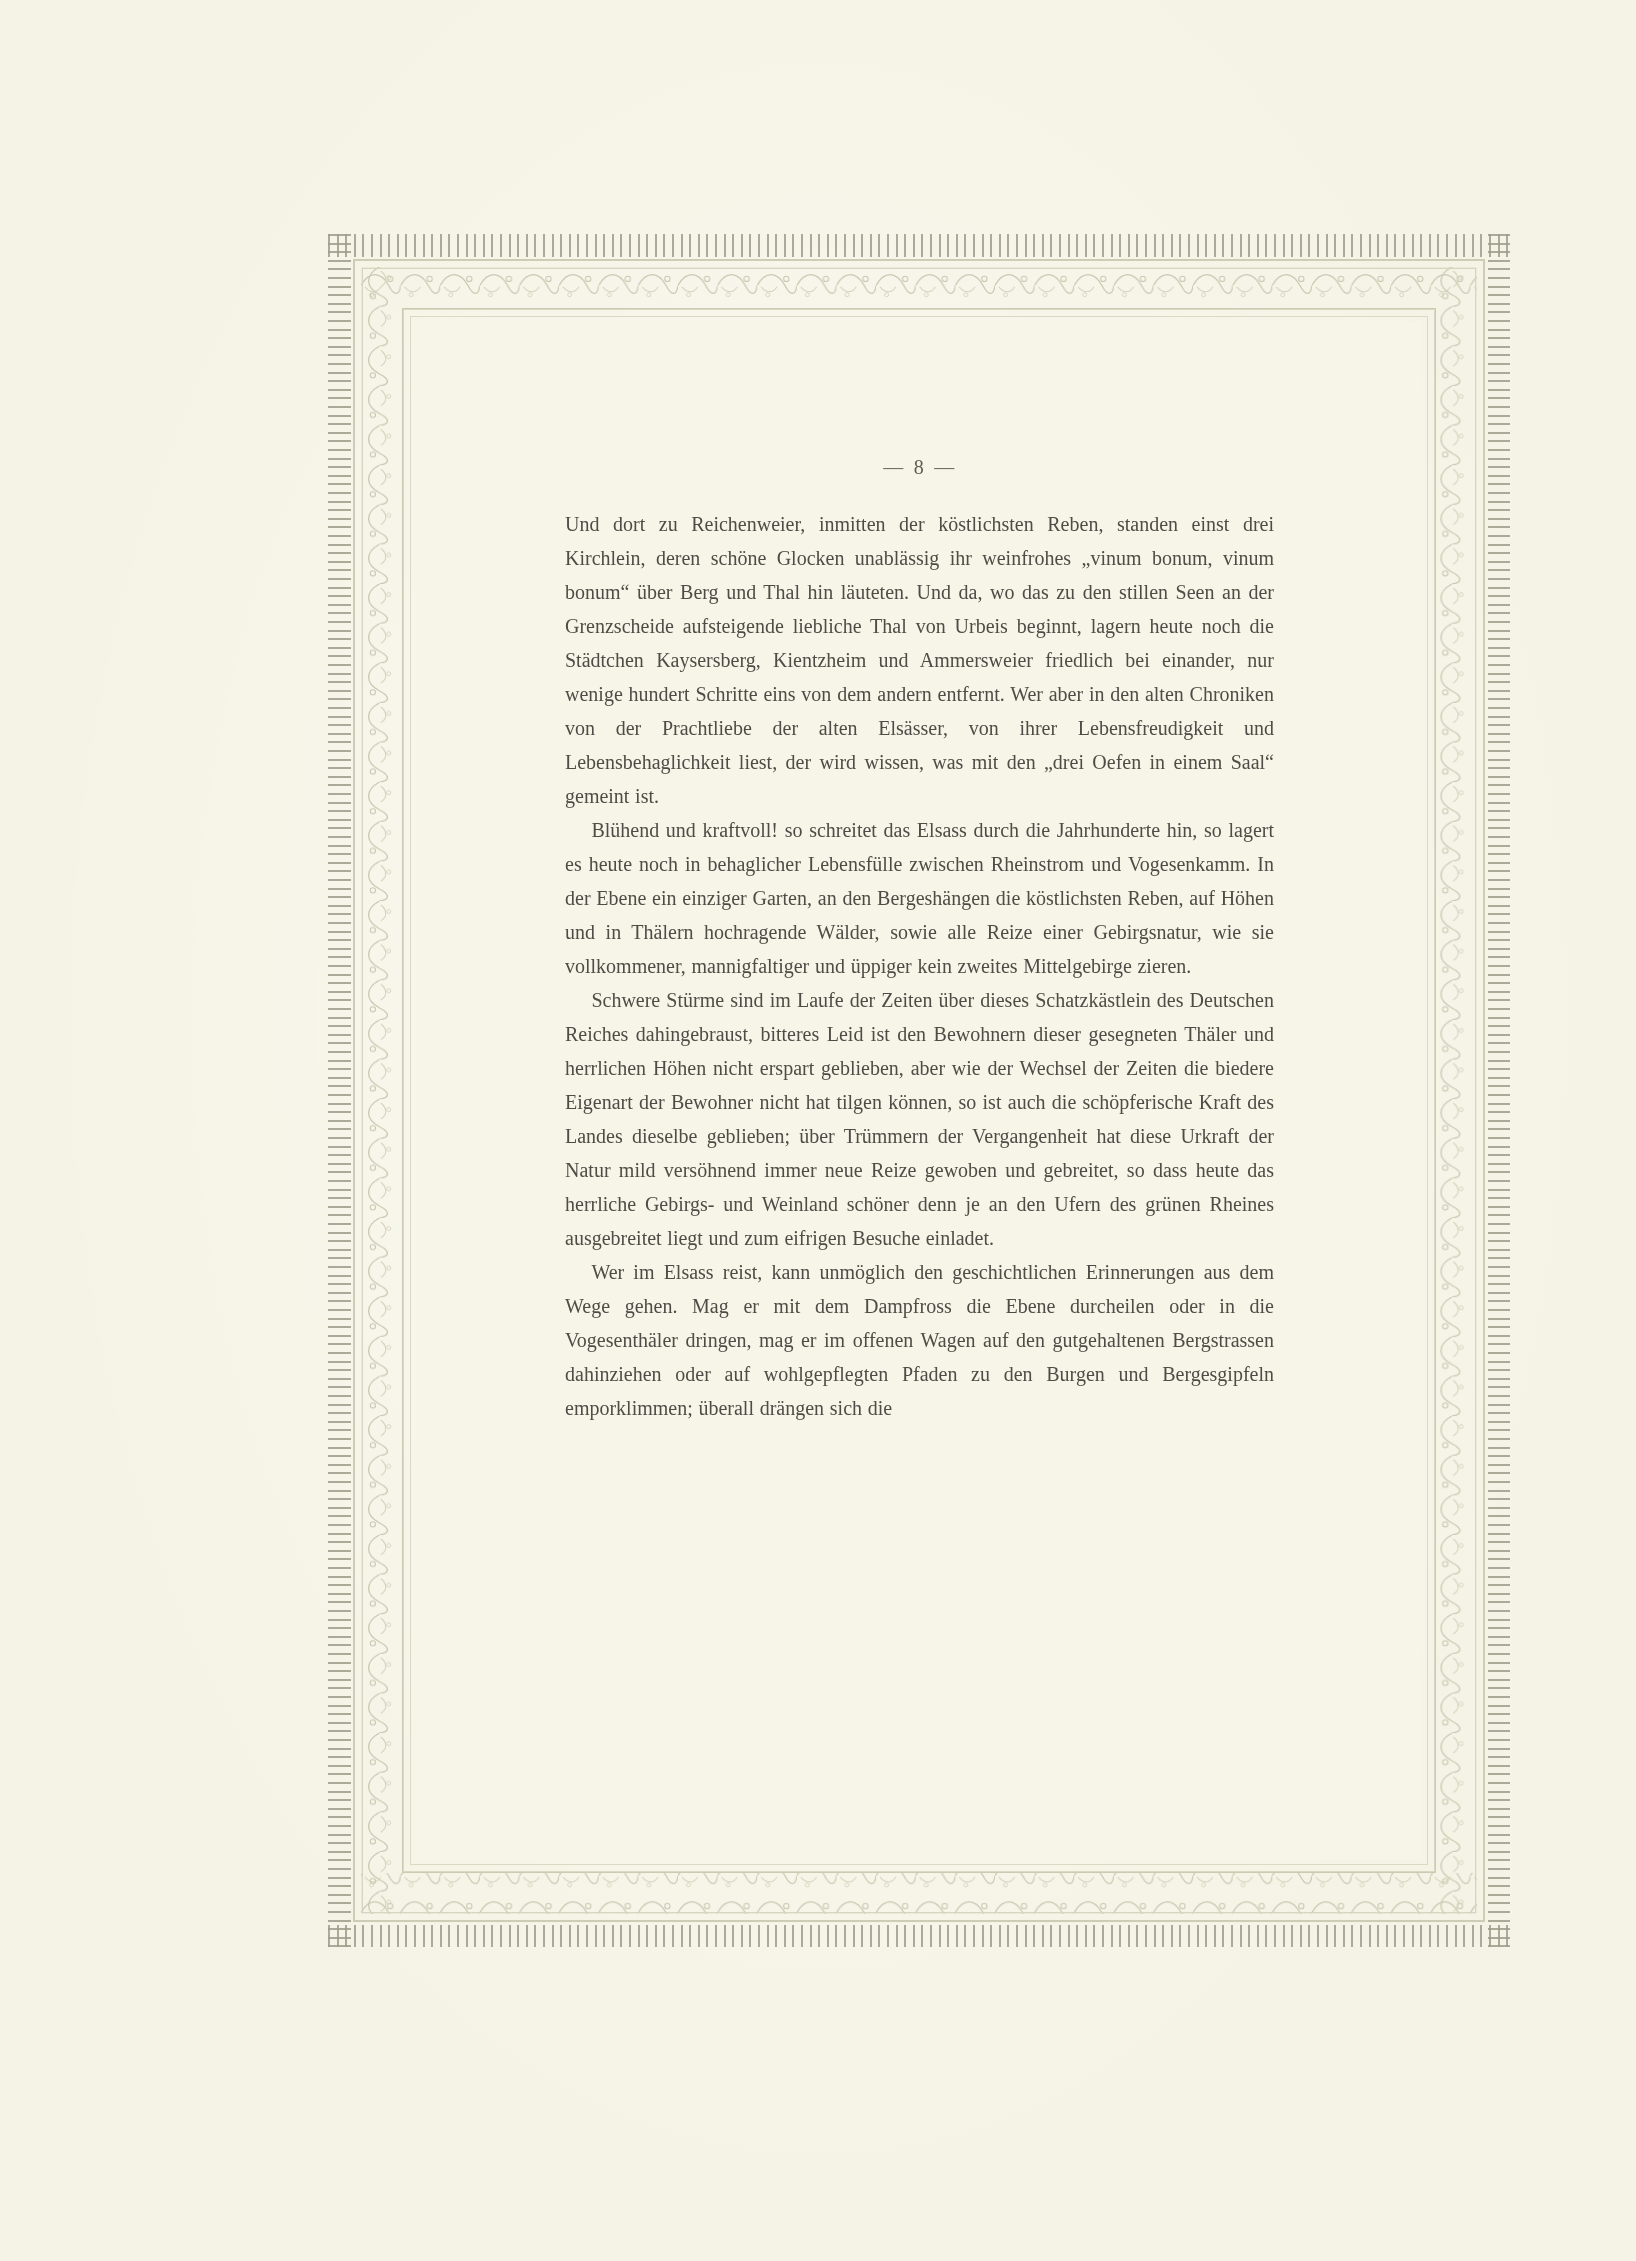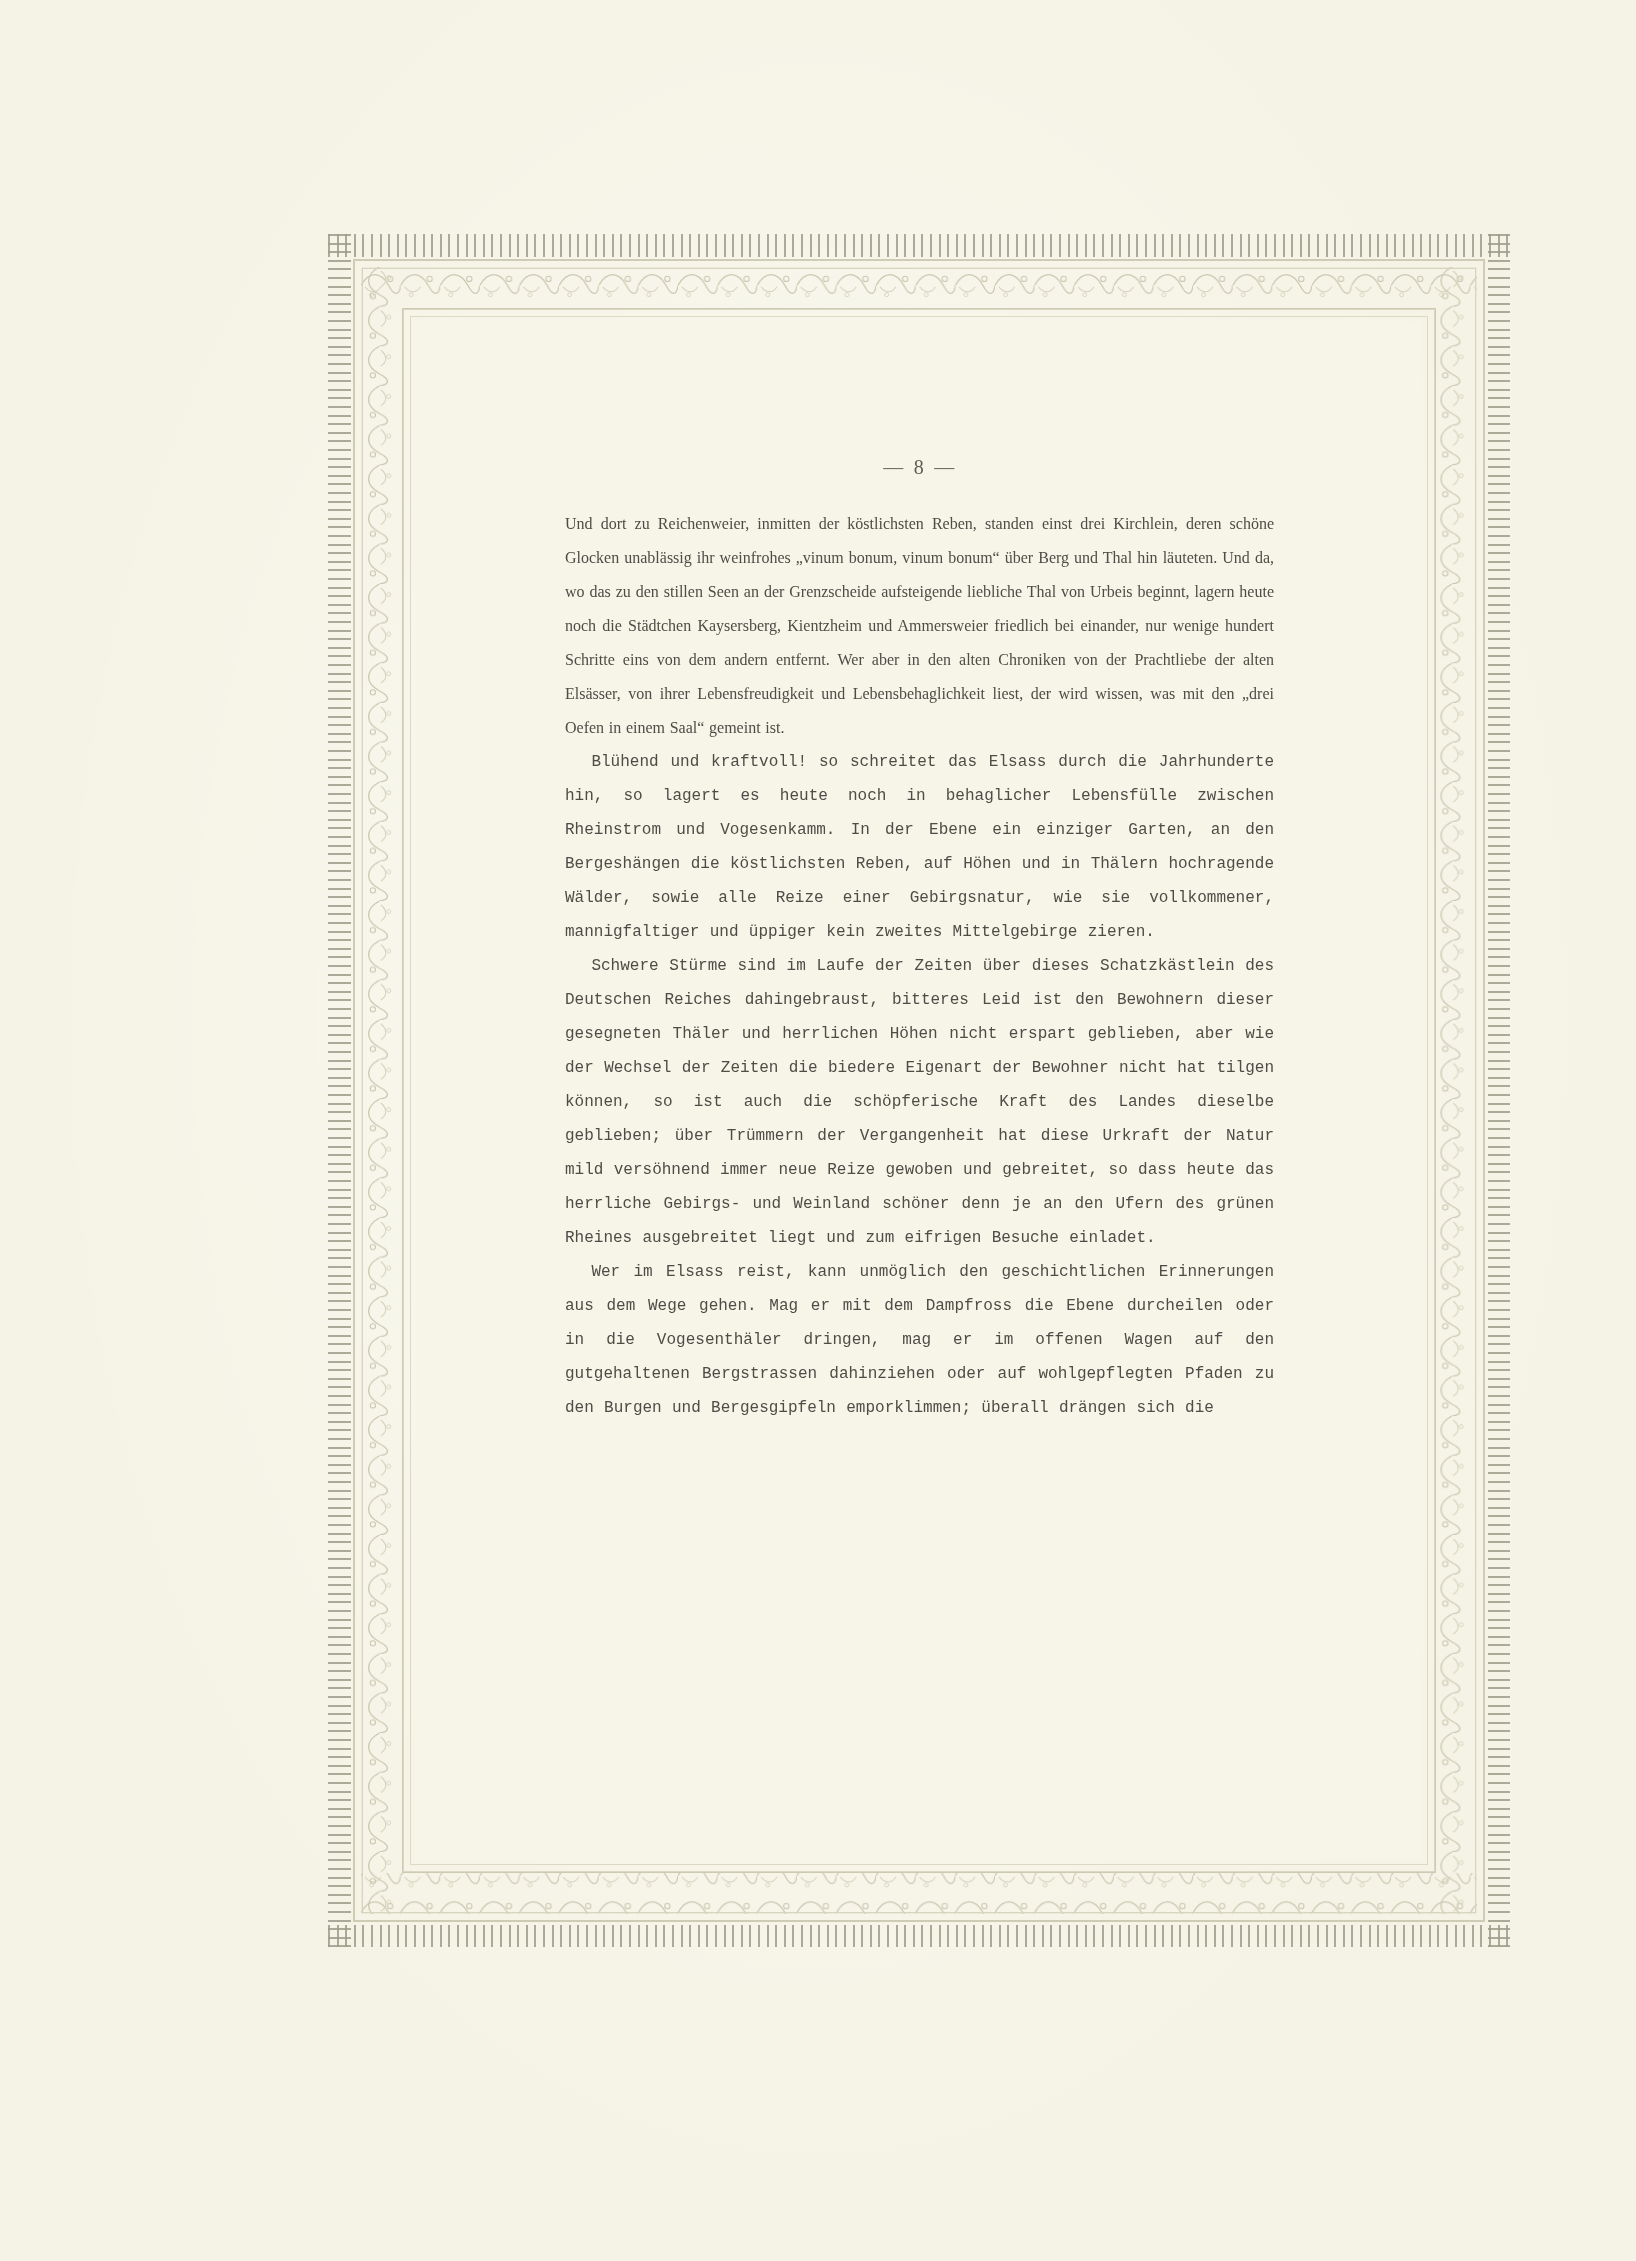--- a/index.html
+++ b/index.html
@@ -116,29 +116,29 @@
     text-align: center;
     font-size: 20px;
     letter-spacing: 1.3px;
     color: #5e5c54;
     margin-bottom: 28px;
     font-family: "Liberation Serif", serif;
   }
   #folio .dash { color: #6a6860; padding: 0 9.2px; }
 
   .para {
-    font-size: 16px;
+    font-size: 20px;
     line-height: 34px;
     color: #4e4c46;
     text-align: justify;
     margin: 0;
     font-family: "Liberation Serif", serif;
     word-spacing: 0.7px;
   }
-  .para + .para { text-indent: 26.4px; font-family: Liberation Mono, monospace; }
+  .para + .para { text-indent: 26.4px; }
 </style>
 </head>
 <body>
 
 <div id="page">
   <div id="paper-tone"></div>
 
   <div id="ornament-frame">
     <div class="fringe fringe-top"></div>
     <div class="fringe fringe-bottom"></div>

